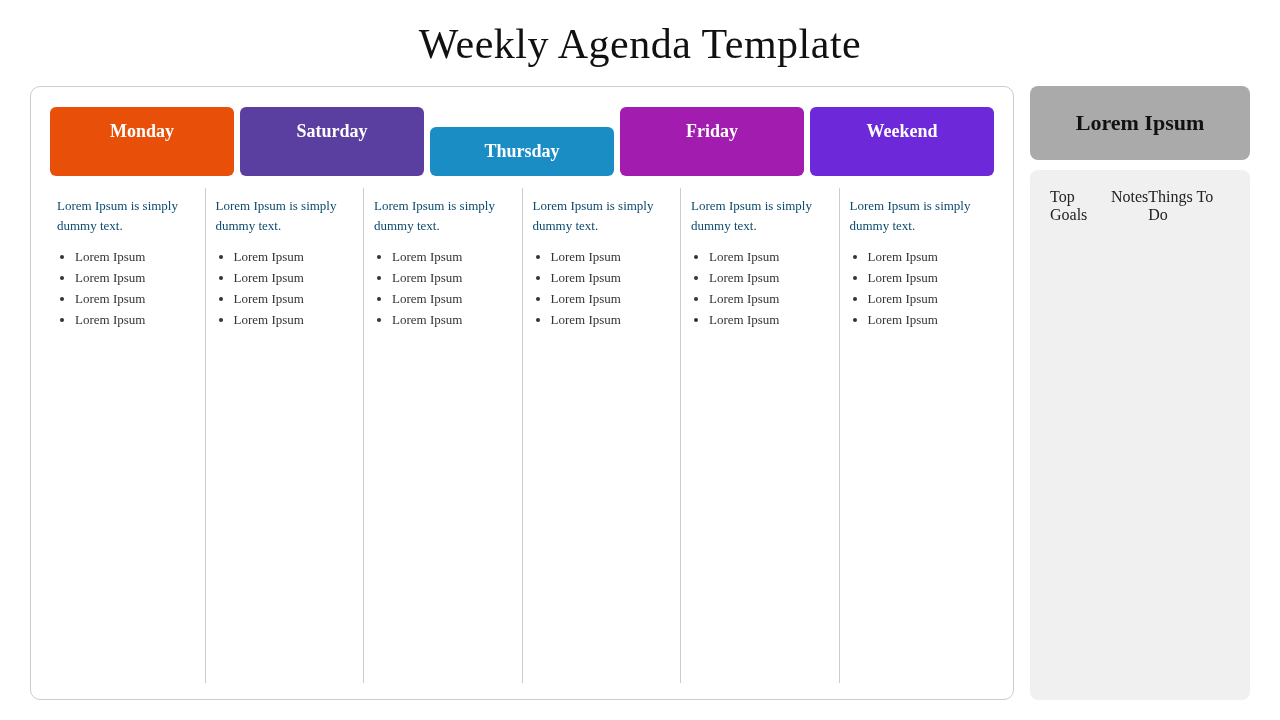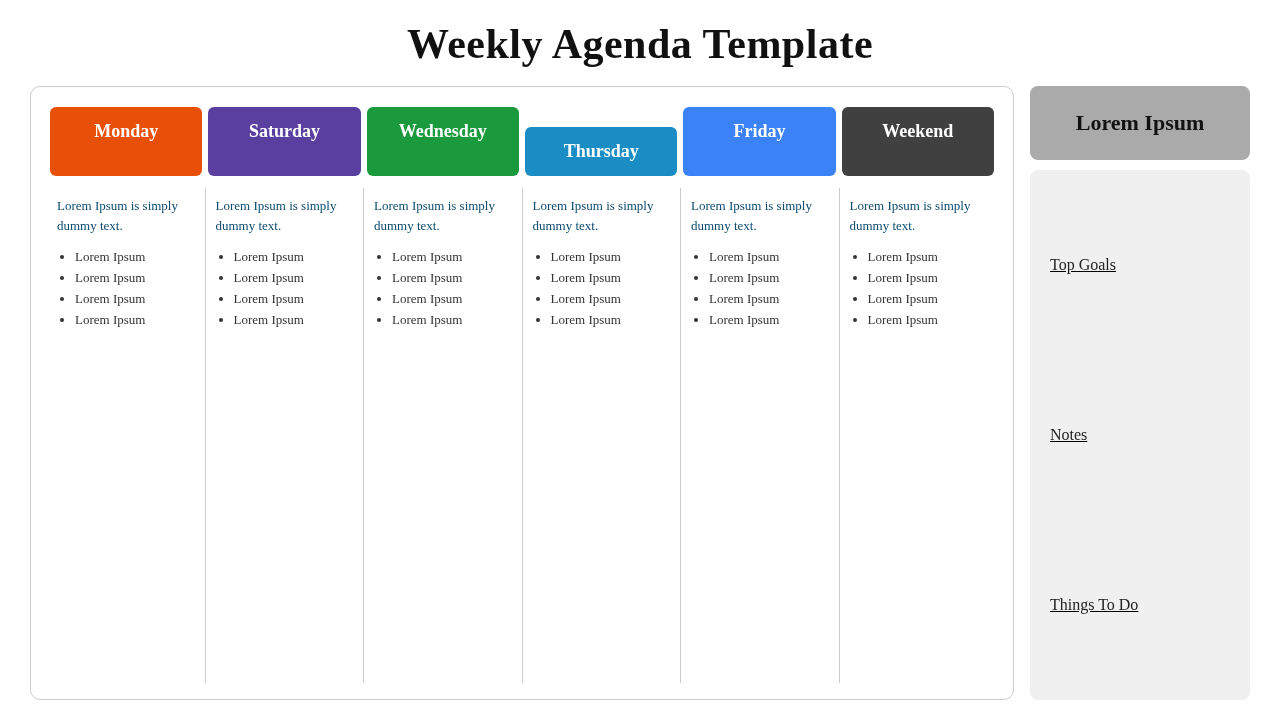--- a/index.html
+++ b/index.html
@@ -9,21 +9,21 @@
       width: 1280px;
       height: 720px;
       overflow: hidden;
       display: flex;
       flex-direction: column;
       align-items: center;
       padding: 20px 30px;
     }
     .page-title {
       font-size: 42px;
-      font-weight: bold;
+      font-weight: normal;
       text-align: center;
       margin-bottom: 18px;
       color: #111;
       letter-spacing: 0.5px;
     }
     .main-layout {
       display: flex;
       width: 100%;
       gap: 16px;
       flex: 1;
@@ -50,22 +50,22 @@
       font-weight: bold;
       font-size: 18px;
       text-align: center;
       padding: 14px 4px;
       margin: 0 3px;
     }
     .day-badge.monday    { background: #e8500a; }
     .day-badge.tuesday   { background: #5b3fa0; }
     .day-badge.wednesday { background: #1a9a3c; }
     .day-badge.thursday  { background: #1a8ec4; margin-top: 20px; }
-    .day-badge.friday    { background: #3b82f6; }
-    .day-badge.weekend   { background: #404040; }
+    .day-badge.friday    { background: #a21caf; }
+    .day-badge.weekend   { background: #6d28d9; }
 
     .days-content {
       display: flex;
       width: 100%;
       flex: 1;
     }
     .day-col {
       flex: 1;
       padding: 8px 10px;
       border-right: 1.5px solid #ccc;
@@ -104,42 +104,40 @@
       font-size: 22px;
       font-weight: bold;
       padding: 24px 10px;
       color: #111;
     }
     .sidebar-section {
       background: #f0f0f0;
       border-radius: 8px;
       flex: 1;
       display: flex;
-      flex-direction: column;
+      flex-direction: row;
       justify-content: space-around;
       padding: 10px 20px;
-      text-decoration: underline;
     }
     .sidebar-item-label {
       font-size: 16px;
       color: #222;
       padding: 8px 0;
     }
   </style>
 </head>
 <body>
 
 <h1 class="page-title">Weekly Agenda Template</h1>
 
 <div class="main-layout">
   <div class="agenda-container">
     <div class="days-header" id="days-header">
         <div class="day-badge monday">Monday</div>
         <div class="day-badge tuesday">Saturday</div>
-        <div class="day-badge wednesday">Wednesday</div>
         <div class="day-badge thursday">Thursday</div>
         <div class="day-badge friday">Friday</div>
         <div class="day-badge weekend">Weekend</div>
       </div>
     <div class="days-content" id="days-content">
         <div class="day-col">
           <p class="day-desc">Lorem Ipsum is simply dummy text.</p>
           <ul class="day-list">
             <li>Lorem Ipsum</li>
             <li>Lorem Ipsum</li>

